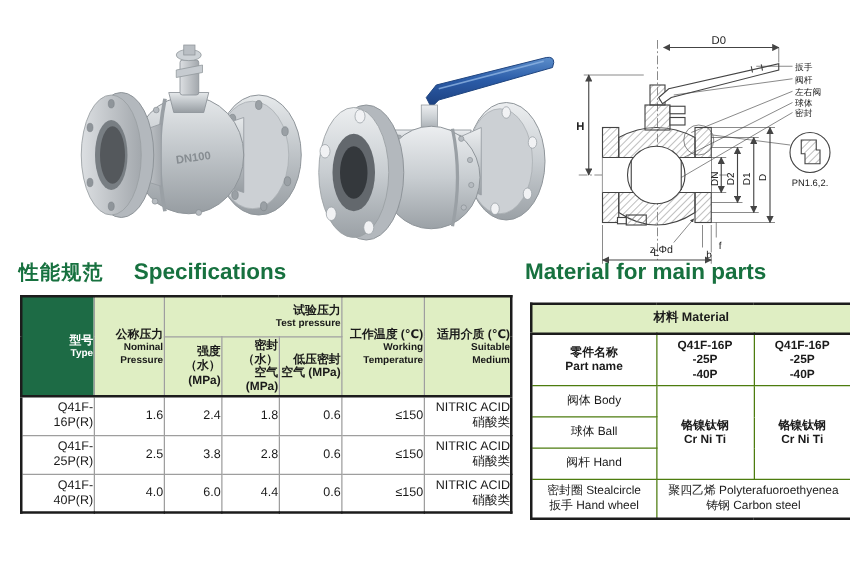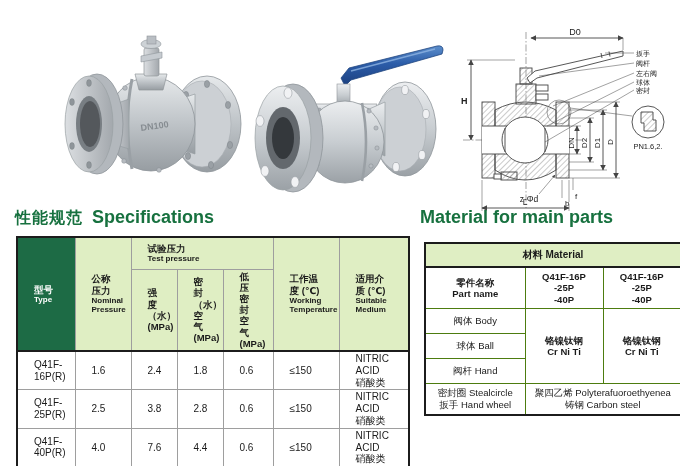--- a/index.html
+++ b/index.html
@@ -1,31 +1,31 @@
 <!DOCTYPE html>
 <html><head>
 <meta charset="utf-8">
 <style>
   html,body{margin:0;padding:0;background:#fff;}
   .page{position:relative;width:680px;height:466px;background:#fff;overflow:hidden;
         font-family:"Liberation Sans","DejaVu Sans",sans-serif;color:#1a1a1a;}
 
   
-  .section-heading{position:absolute;display:flex;gap:9px;align-items:baseline;
+  .section-heading{position:absolute;display:flex;gap:24px;align-items:baseline;
         color:#17713f;font-weight:bold;white-space:nowrap;}
   .section-heading .zh{font-size:16px;letter-spacing:1px;}
   .section-heading .en{font-size:18px;letter-spacing:0px;}
   #spec-heading{left:15px;top:207px;}
   #material-heading{left:420px;top:207px;}
 
   
   table{border-collapse:collapse;table-layout:fixed;}
   .spec-table{position:absolute;left:16px;top:236px;width:392px;border:2px solid #1c1c1c;}
-  .spec-table th,.spec-table td{border:1px solid #9e9e9e;text-align:left;
-        vertical-align:middle;padding:1px 16px;line-height:1.18;}
+  .spec-table th,.spec-table td{border:1px solid #9e9e9e;text-align:right;
+        vertical-align:middle;padding:1px 0;line-height:1.18;}
   .spec-table thead{border-bottom:2px solid #1c1c1c;}
   .hd{background:#dfeec3;font-weight:bold;font-size:9.5px;}
   .hd .en{font-size:8px;font-weight:bold;}
   .dark-cell{background:#1d6b45 !important;color:#ffffff;}
   .spec-table tbody td{font-size:10px;background:#fff;}
   .spec-table tbody tr{height:31px;}
   .r1{height:32px;} .r2{height:38px;}
   .medium-cell{font-size:8px;font-weight:normal;line-height:1.25;}
 
   
@@ -360,21 +360,21 @@
         <td>0.6</td>
         <td>≤150</td>
         <td class="medium-cell">
           <div>NITRIC ACID</div>
           <div>硝酸类</div>
         </td>
       </tr>
       <tr>
         <td>Q41F-40P(R)</td>
         <td>4.0</td>
-        <td>7.6</td>
+        <td>6.0</td>
         <td>4.4</td>
         <td>0.6</td>
         <td>≤150</td>
         <td class="medium-cell">
           <div>NITRIC ACID</div>
           <div>硝酸类</div>
         </td>
       </tr>
     </tbody>
   </table>

